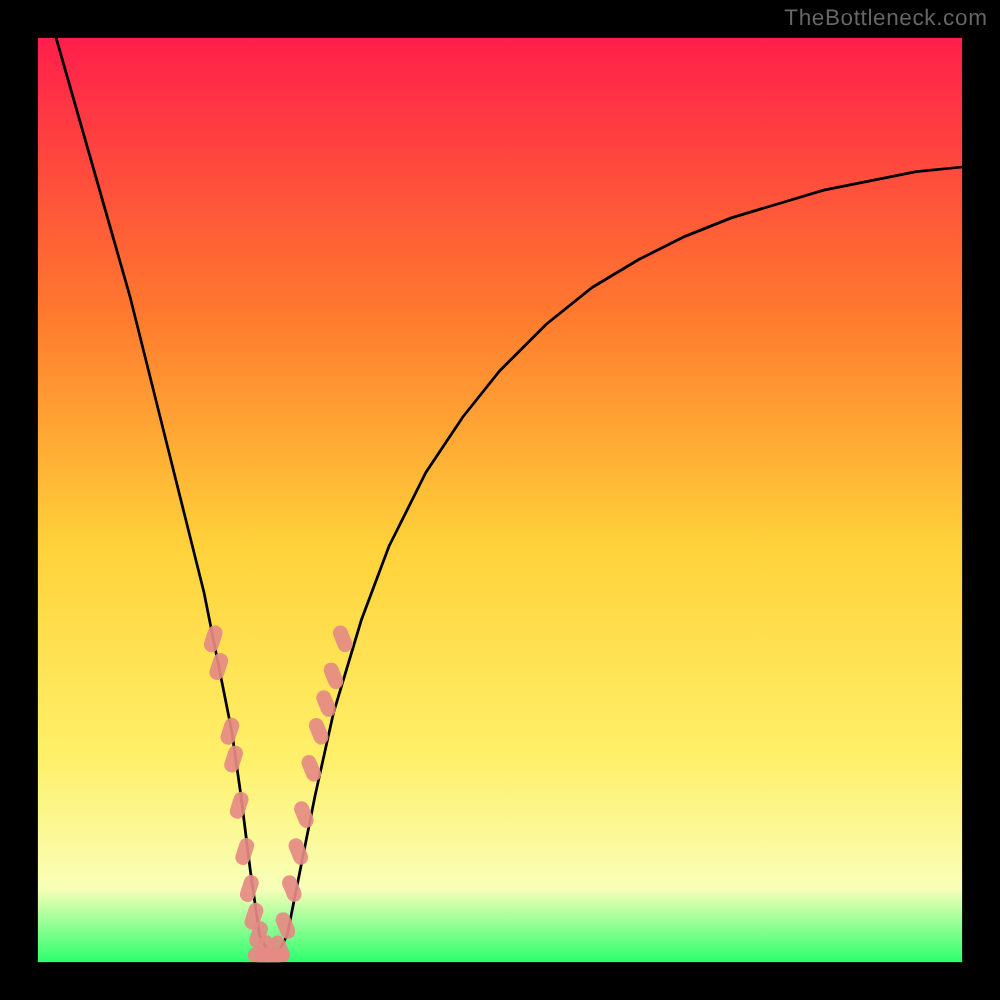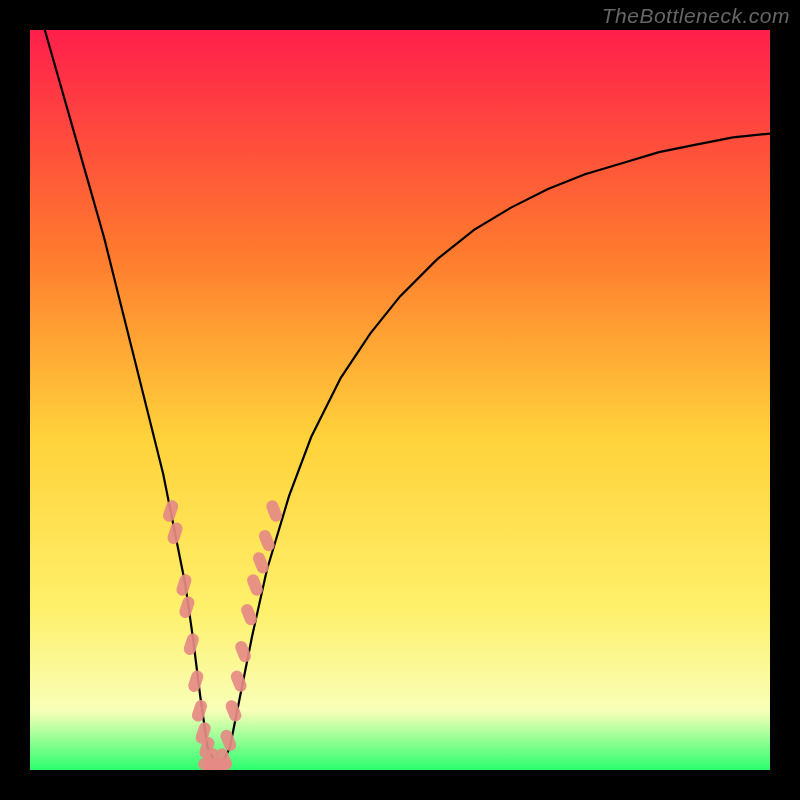--- a/index.html
+++ b/index.html
@@ -23,25 +23,24 @@
     left: 30px;
     width: 740px;
     height: 740px;
     overflow: hidden;
   }
   .watermark {
     position: absolute;
     top: 4px;
     right: 10px;
     color: #666;
-    font-size: 21px;
+    font-size: 18px;
     letter-spacing: 0.5px;
     font-weight: 400;
     user-select: none;
-    font-style: italic;
   }
   svg { display: block; }
 </style>
 </head>
 <body>
 
 <div class="frame">
 
   <div class="watermark">TheBottleneck.com</div>
 

